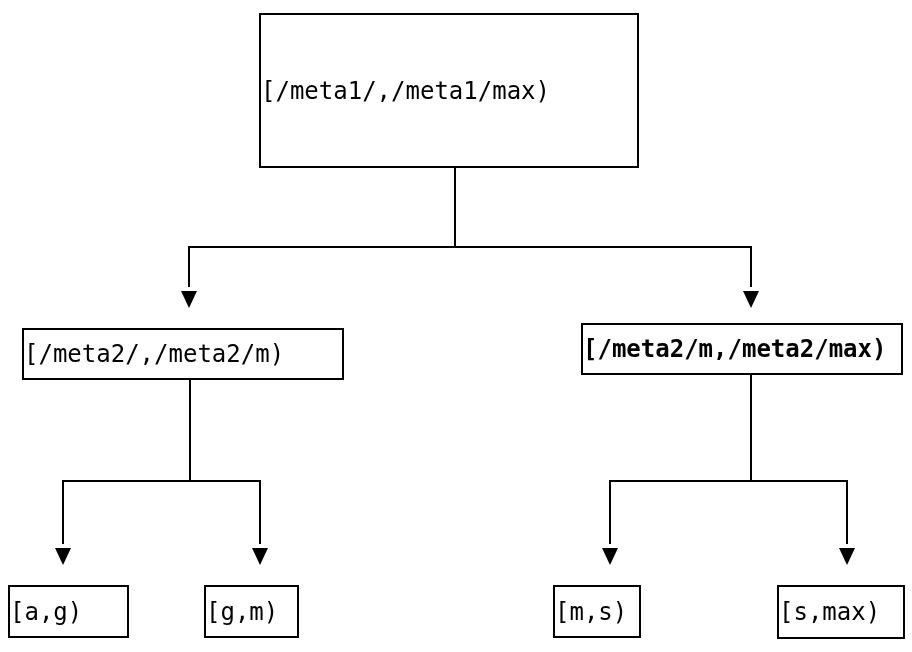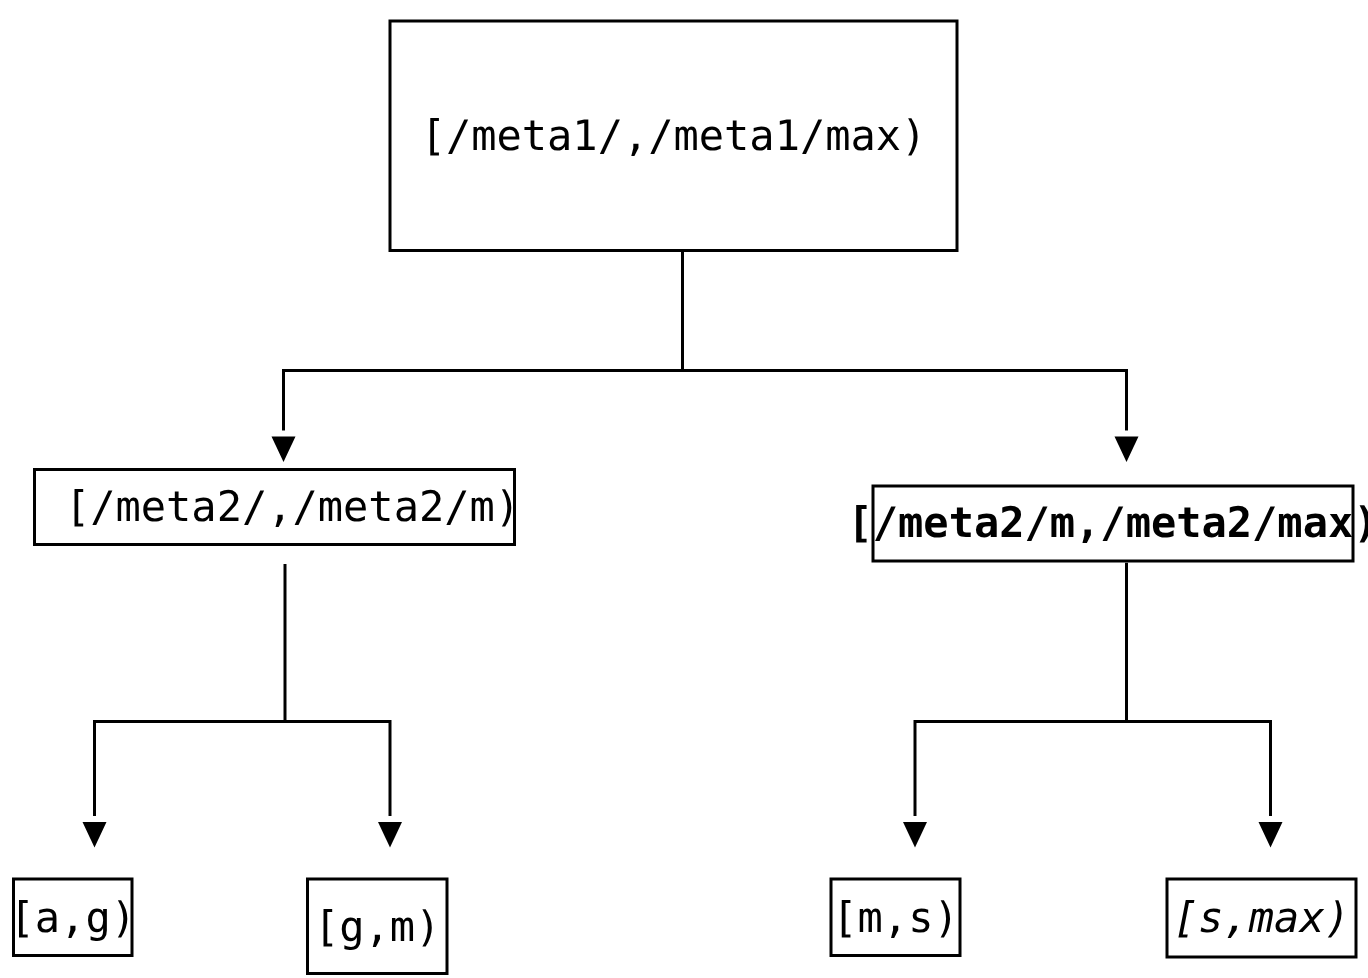--- a/index.html
+++ b/index.html
@@ -30,33 +30,33 @@
     fill: #000000;
     stroke: none;
   }
   .node {
     position: absolute;
     box-sizing: border-box;
     border: 2px solid #000000;
     background: #ffffff;
     display: flex;
     align-items: center;
-    justify-content: center;
-    font-size: 28px;
+    justify-content: flex-start;
+    font-size: 24px;
     line-height: 1;
     white-space: nowrap;
     color: #000000;
   }
   .node-root  { left: 259px; top: 13px;  width: 380px; height: 155px; }
-  .node-left  { left: 22px;  top: 312px; width: 322px; height: 52px; padding-left: 24px; }
+  .node-left  { left: 22px;  top: 328px; width: 322px; height: 52px; }
   .node-right { left: 581px; top: 323px; width: 322px; height: 52px; font-weight: bold; }
-  .node-leaf1 { left: 8px;   top: 585px; width: 81px;  height: 53px; }
-  .node-leaf2 { left: 204px; top: 585px; width: 95px;  height: 65px; }
+  .node-leaf1 { left: 8px;   top: 585px; width: 121px;  height: 53px; }
+  .node-leaf2 { left: 204px; top: 585px; width: 95px;  height: 53px; }
   .node-leaf3 { left: 553px; top: 585px; width: 88px; height: 53px; }
-  .node-leaf4 { left: 777px; top: 585px; width: 128px; height: 54px; font-style: italic; }
+  .node-leaf4 { left: 777px; top: 585px; width: 128px; height: 54px; }
 </style>
 </head>
 <body>
 
 <div class="canvas">
 
   <svg class="edges-layer" width="912" height="652" viewBox="0 0 912 652" xmlns="http://www.w3.org/2000/svg">
 
     <line x1="455" y1="168" x2="455" y2="248"></line>
     <line x1="189" y1="247" x2="751" y2="247"></line>

